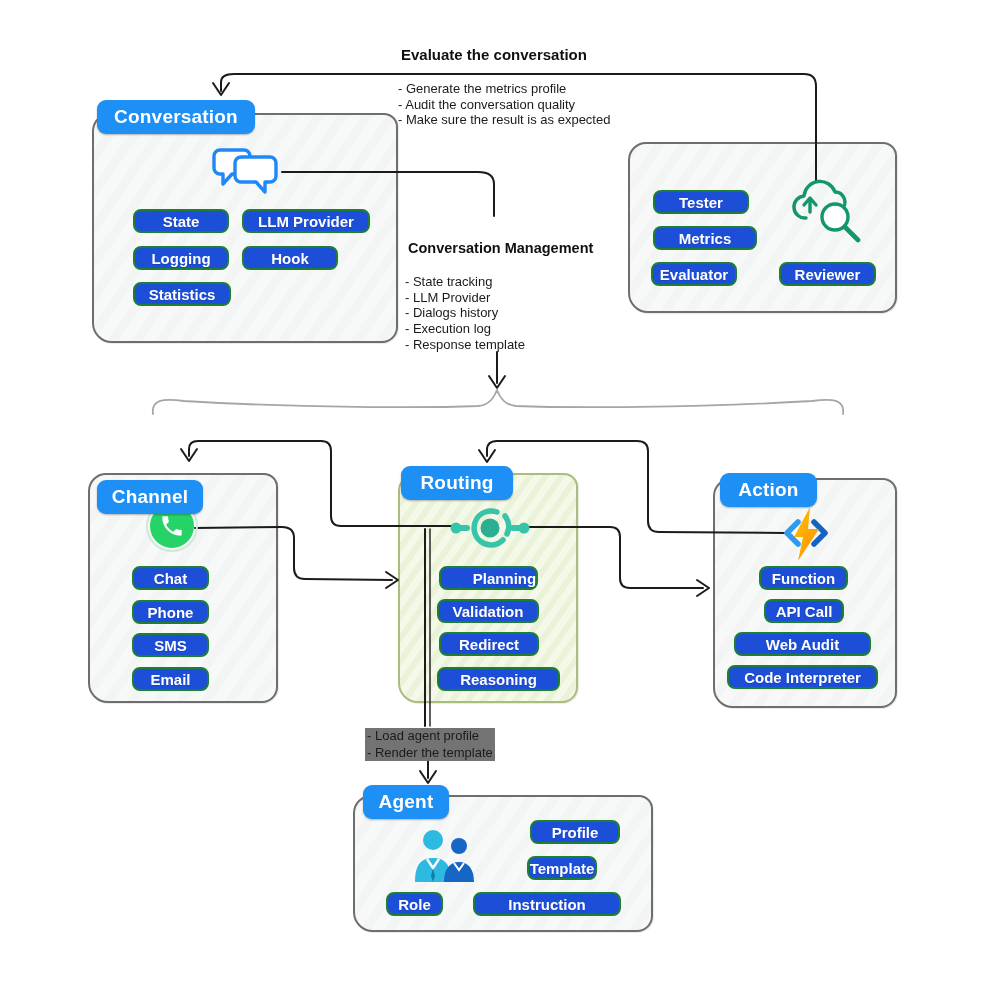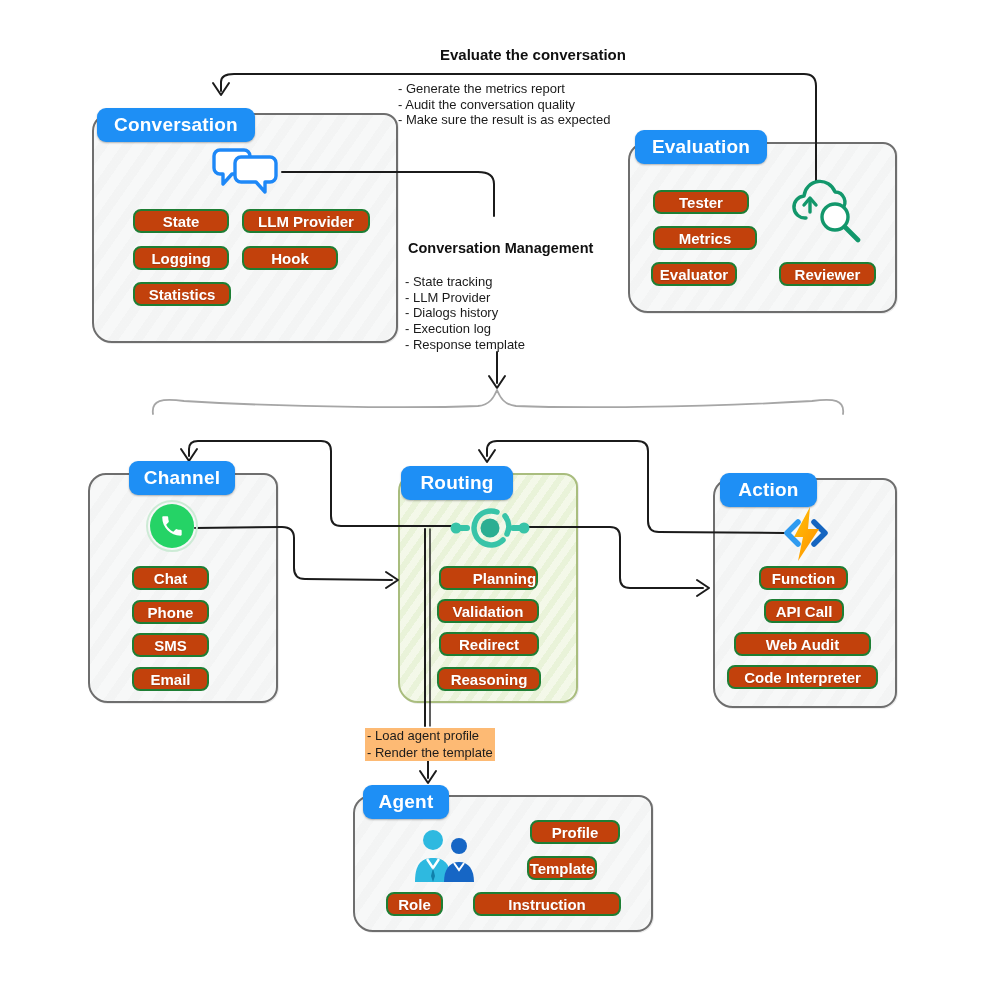--- a/index.html
+++ b/index.html
@@ -23,21 +23,21 @@
   }
   .hdr{
     position:absolute;height:34px;box-sizing:border-box;
     background:#1E8FF5;border-radius:9px;color:#fff;font-weight:bold;font-size:19px;
     display:flex;align-items:center;justify-content:center;
     box-shadow:0 1px 2px rgba(0,0,0,0.28);letter-spacing:0.2px;white-space:nowrap;
     padding:0 10px;z-index:5;
   }
   .pill{
     position:absolute;height:24px;box-sizing:border-box;
-    background:#c2410c;border:2px solid #1E7E34;border-radius:8px;
+    background:#1d4ed8;border:2px solid #1E7E34;border-radius:8px;
     color:#fff;font-weight:bold;font-size:15px;
     display:flex;align-items:center;justify-content:center;
     white-space:nowrap;z-index:4;text-shadow:0 1px 1px rgba(0,0,0,0.15);
   }
   .note-title{position:absolute;font-weight:bold;font-size:15px;color:#111;white-space:nowrap;z-index:6;background:rgba(255,255,255,0.85);padding:0 3px;}
   .note-line{font-size:13px;color:#1b1b1b;line-height:15.7px;white-space:nowrap;}
   .notes{position:absolute;z-index:6;}
   .icon{position:absolute;z-index:4;}
   svg.wires{position:absolute;left:0;top:0;z-index:2;pointer-events:none;}
 </style>
@@ -71,41 +71,40 @@
 
       <path d="M425,529 L425,726"></path>
       <path stroke-width="1.4" d="M430,529 L430,726"></path>
       <path d="M428,758 L428,778"></path>
       <path d="M420,771 L428,783 L436,771"></path>
     </g>
 
     <path fill="none" stroke="#a6a6a6" stroke-width="1.8" stroke-linecap="round" d="M153,414 C151,400 162,398 184,401 C300,408 428,408 478,406 C490,405 494,397 497,390 C500,397 504,405 516,406 C566,408 694,408 812,401 C834,398 845,400 843,414"></path>
   </svg>
 
-  <div class="note-title" style="left:398px;top:46px;margin-left:39px;">Evaluate the conversation</div>
+  <div class="note-title" style="left:398px;top:46px;">Evaluate the conversation</div>
   <div class="notes" style="left:398px;top:81px;">
-    <div class="note-line">- Generate the metrics report</div>
+    <div class="note-line">- Generate the metrics profile</div>
     <div class="note-line">- Audit the conversation quality</div>
     <div class="note-line">- Make sure the result is as expected</div>
   </div>
 
   <div class="box" style="left:92px;top:113px;width:306px;height:230px;"></div>
-  <div class="hdr" style="left:97px;top:108px;min-width:158px;">Conversation</div>
+  <div class="hdr" style="left:97px;top:100px;min-width:158px;">Conversation</div>
   <svg class="icon" style="left:210px;top:146px;" width="74" height="54" viewBox="0 0 74 54">
     <path d="M10,4 h24 a6,6 0 0 1 6,6 v12 a6,6 0 0 1 -6,6 h-12 l-9,10 v-10 h-3 a6,6 0 0 1 -6,-6 v-12 a6,6 0 0 1 6,-6 z" fill="#ffffff" stroke="#1E88F7" stroke-width="3.4" stroke-linejoin="round"></path>
     <path d="M31,11 h29 a6,6 0 0 1 6,6 v13 a6,6 0 0 1 -6,6 h-5 v10 l-9,-10 h-15 a6,6 0 0 1 -6,-6 v-13 a6,6 0 0 1 6,-6 z" fill="#ffffff" stroke="#1E88F7" stroke-width="3.4" stroke-linejoin="round"></path>
   </svg>
   <div class="pill" style="left:133px;top:209px;width:96px;">State</div>
   <div class="pill" style="left:242px;top:209px;width:128px;">LLM Provider</div>
   <div class="pill" style="left:133px;top:246px;width:96px;">Logging</div>
   <div class="pill" style="left:242px;top:246px;width:96px;">Hook</div>
   <div class="pill" style="left:133px;top:282px;width:98px;">Statistics</div>
 
   <div class="box" style="left:628px;top:142px;width:269px;height:171px;"></div>
-  <div class="hdr" style="left:635px;top:130px;min-width:132px;">Evaluation</div>
   <svg class="icon" style="left:788px;top:177px;" width="78" height="66" viewBox="0 0 78 66">
     <g fill="none" stroke="#12976B" stroke-width="3.4" stroke-linecap="round" stroke-linejoin="round">
       <path d="M18,41 a11,11 0 0 1 -2,-22 a16,16 0 0 1 31,-4 a10,10 0 0 1 7,17"></path>
       <path d="M22,35 L22,23"></path>
       <path d="M16,28 L22,21 L28,28"></path>
     </g>
     <circle cx="47" cy="40" r="13" fill="#ffffff" stroke="#12976B" stroke-width="3.4"></circle>
     <path d="M57,50 L70,63" stroke="#12976B" stroke-width="4.6" stroke-linecap="round"></path>
   </svg>
   <div class="pill" style="left:653px;top:190px;width:96px;">Tester</div>
@@ -116,21 +115,21 @@
   <div class="note-title" style="left:405px;top:240px;font-size:14.5px;">Conversation Management</div>
   <div class="notes" style="left:405px;top:274px;">
     <div class="note-line">- State tracking</div>
     <div class="note-line">- LLM Provider</div>
     <div class="note-line">- Dialogs history</div>
     <div class="note-line">- Execution log</div>
     <div class="note-line">- Response template</div>
   </div>
 
   <div class="box" style="left:88px;top:473px;width:190px;height:230px;"></div>
-  <div class="hdr" style="left:97px;top:461px;min-width:106px;margin-left:32px;">Channel</div>
+  <div class="hdr" style="left:97px;top:480px;min-width:106px;">Channel</div>
   <svg class="icon" style="left:145px;top:499px;" width="54" height="54" viewBox="0 0 54 54">
     <circle cx="27" cy="27" r="25" fill="none" stroke="#cdebd6" stroke-width="2"></circle>
     <circle cx="27" cy="27" r="22" fill="#25D366"></circle>
     <g transform="translate(14,14) scale(1.08)" fill="#ffffff">
       <path d="M6.62 10.79c1.44 2.83 3.76 5.14 6.59 6.59l2.2-2.2c.27-.27.67-.36 1.02-.24 1.12.37 2.33.57 3.57.57.55 0 1 .45 1 1V20c0 .55-.45 1-1 1-9.39 0-17-7.61-17-17 0-.55.45-1 1-1h3.5c.55 0 1 .45 1 1 0 1.25.2 2.45.57 3.57.11.35.03.74-.25 1.02l-2.2 2.2z"></path>
     </g>
   </svg>
   <div class="pill" style="left:132px;top:566px;width:77px;">Chat</div>
   <div class="pill" style="left:132px;top:600px;width:77px;">Phone</div>
   <div class="pill" style="left:132px;top:633px;width:77px;">SMS</div>
@@ -145,41 +144,41 @@
       <path d="M9,26 L17,26" stroke-width="6"></path>
       <path d="M63,26 L71,26" stroke-width="6"></path>
     </g>
     <circle cx="6" cy="26" r="5.5" fill="#38C4A8"></circle>
     <circle cx="74" cy="26" r="5.5" fill="#38C4A8"></circle>
     <circle cx="40" cy="26" r="9.5" fill="#2BAE92"></circle>
   </svg>
   <div class="pill" style="left:439px;top:566px;width:99px;padding-left:32px;">Planning</div>
   <div class="pill" style="left:437px;top:599px;width:102px;">Validation</div>
   <div class="pill" style="left:439px;top:632px;width:100px;">Redirect</div>
-  <div class="pill" style="left:437px;top:667px;width:104px;">Reasoning</div>
+  <div class="pill" style="left:437px;top:667px;width:123px;">Reasoning</div>
 
   <div class="box" style="left:713px;top:478px;width:184px;height:230px;"></div>
   <div class="hdr" style="left:720px;top:473px;min-width:97px;">Action</div>
   <svg class="icon" style="left:776px;top:505px;" width="60" height="58" viewBox="0 0 60 58">
     <defs>
       <linearGradient id="boltGrad" x1="0" y1="0" x2="1" y2="1">
         <stop offset="0" stop-color="#FFC107"></stop>
         <stop offset="1" stop-color="#FF8F00"></stop>
       </linearGradient>
     </defs>
     <path d="M22,17 L11,28 L22,39" fill="none" stroke="#2F9BF0" stroke-width="5.5" stroke-linecap="round" stroke-linejoin="round"></path>
     <path d="M38,17 L49,28 L38,39" fill="none" stroke="#1565C0" stroke-width="5.5" stroke-linecap="round" stroke-linejoin="round"></path>
     <polygon points="34,2 18,32 27,32 22,56 43,24 32,24" fill="url(#boltGrad)"></polygon>
   </svg>
   <div class="pill" style="left:759px;top:566px;width:89px;">Function</div>
   <div class="pill" style="left:764px;top:599px;width:80px;">API Call</div>
   <div class="pill" style="left:734px;top:632px;width:137px;">Web Audit</div>
   <div class="pill" style="left:727px;top:665px;width:151px;">Code Interpreter</div>
 
-  <div class="notes" style="left:365px;top:728px;background:#fdba74;padding:0 2px;">
+  <div class="notes" style="left:365px;top:728px;background:#737373;padding:0 2px;">
     <div class="note-line" style="line-height:16.5px;">- Load agent profile</div>
     <div class="note-line" style="line-height:16.5px;">- Render the template</div>
   </div>
 
   <div class="box" style="left:353px;top:795px;width:300px;height:137px;"></div>
   <div class="hdr" style="left:363px;top:785px;min-width:86px;">Agent</div>
   <svg class="icon" style="left:406px;top:828px;" width="76" height="56" viewBox="0 0 76 56">
     <circle cx="27" cy="12" r="10" fill="#2EB9E0"></circle>
     <path d="M9,54 C9,38 14,30 27,30 C40,30 45,38 45,54 Z" fill="#2EB9E0"></path>
     <path d="M21,31 L27,40 L33,31" stroke="#ffffff" stroke-width="2.4" fill="none"></path>

